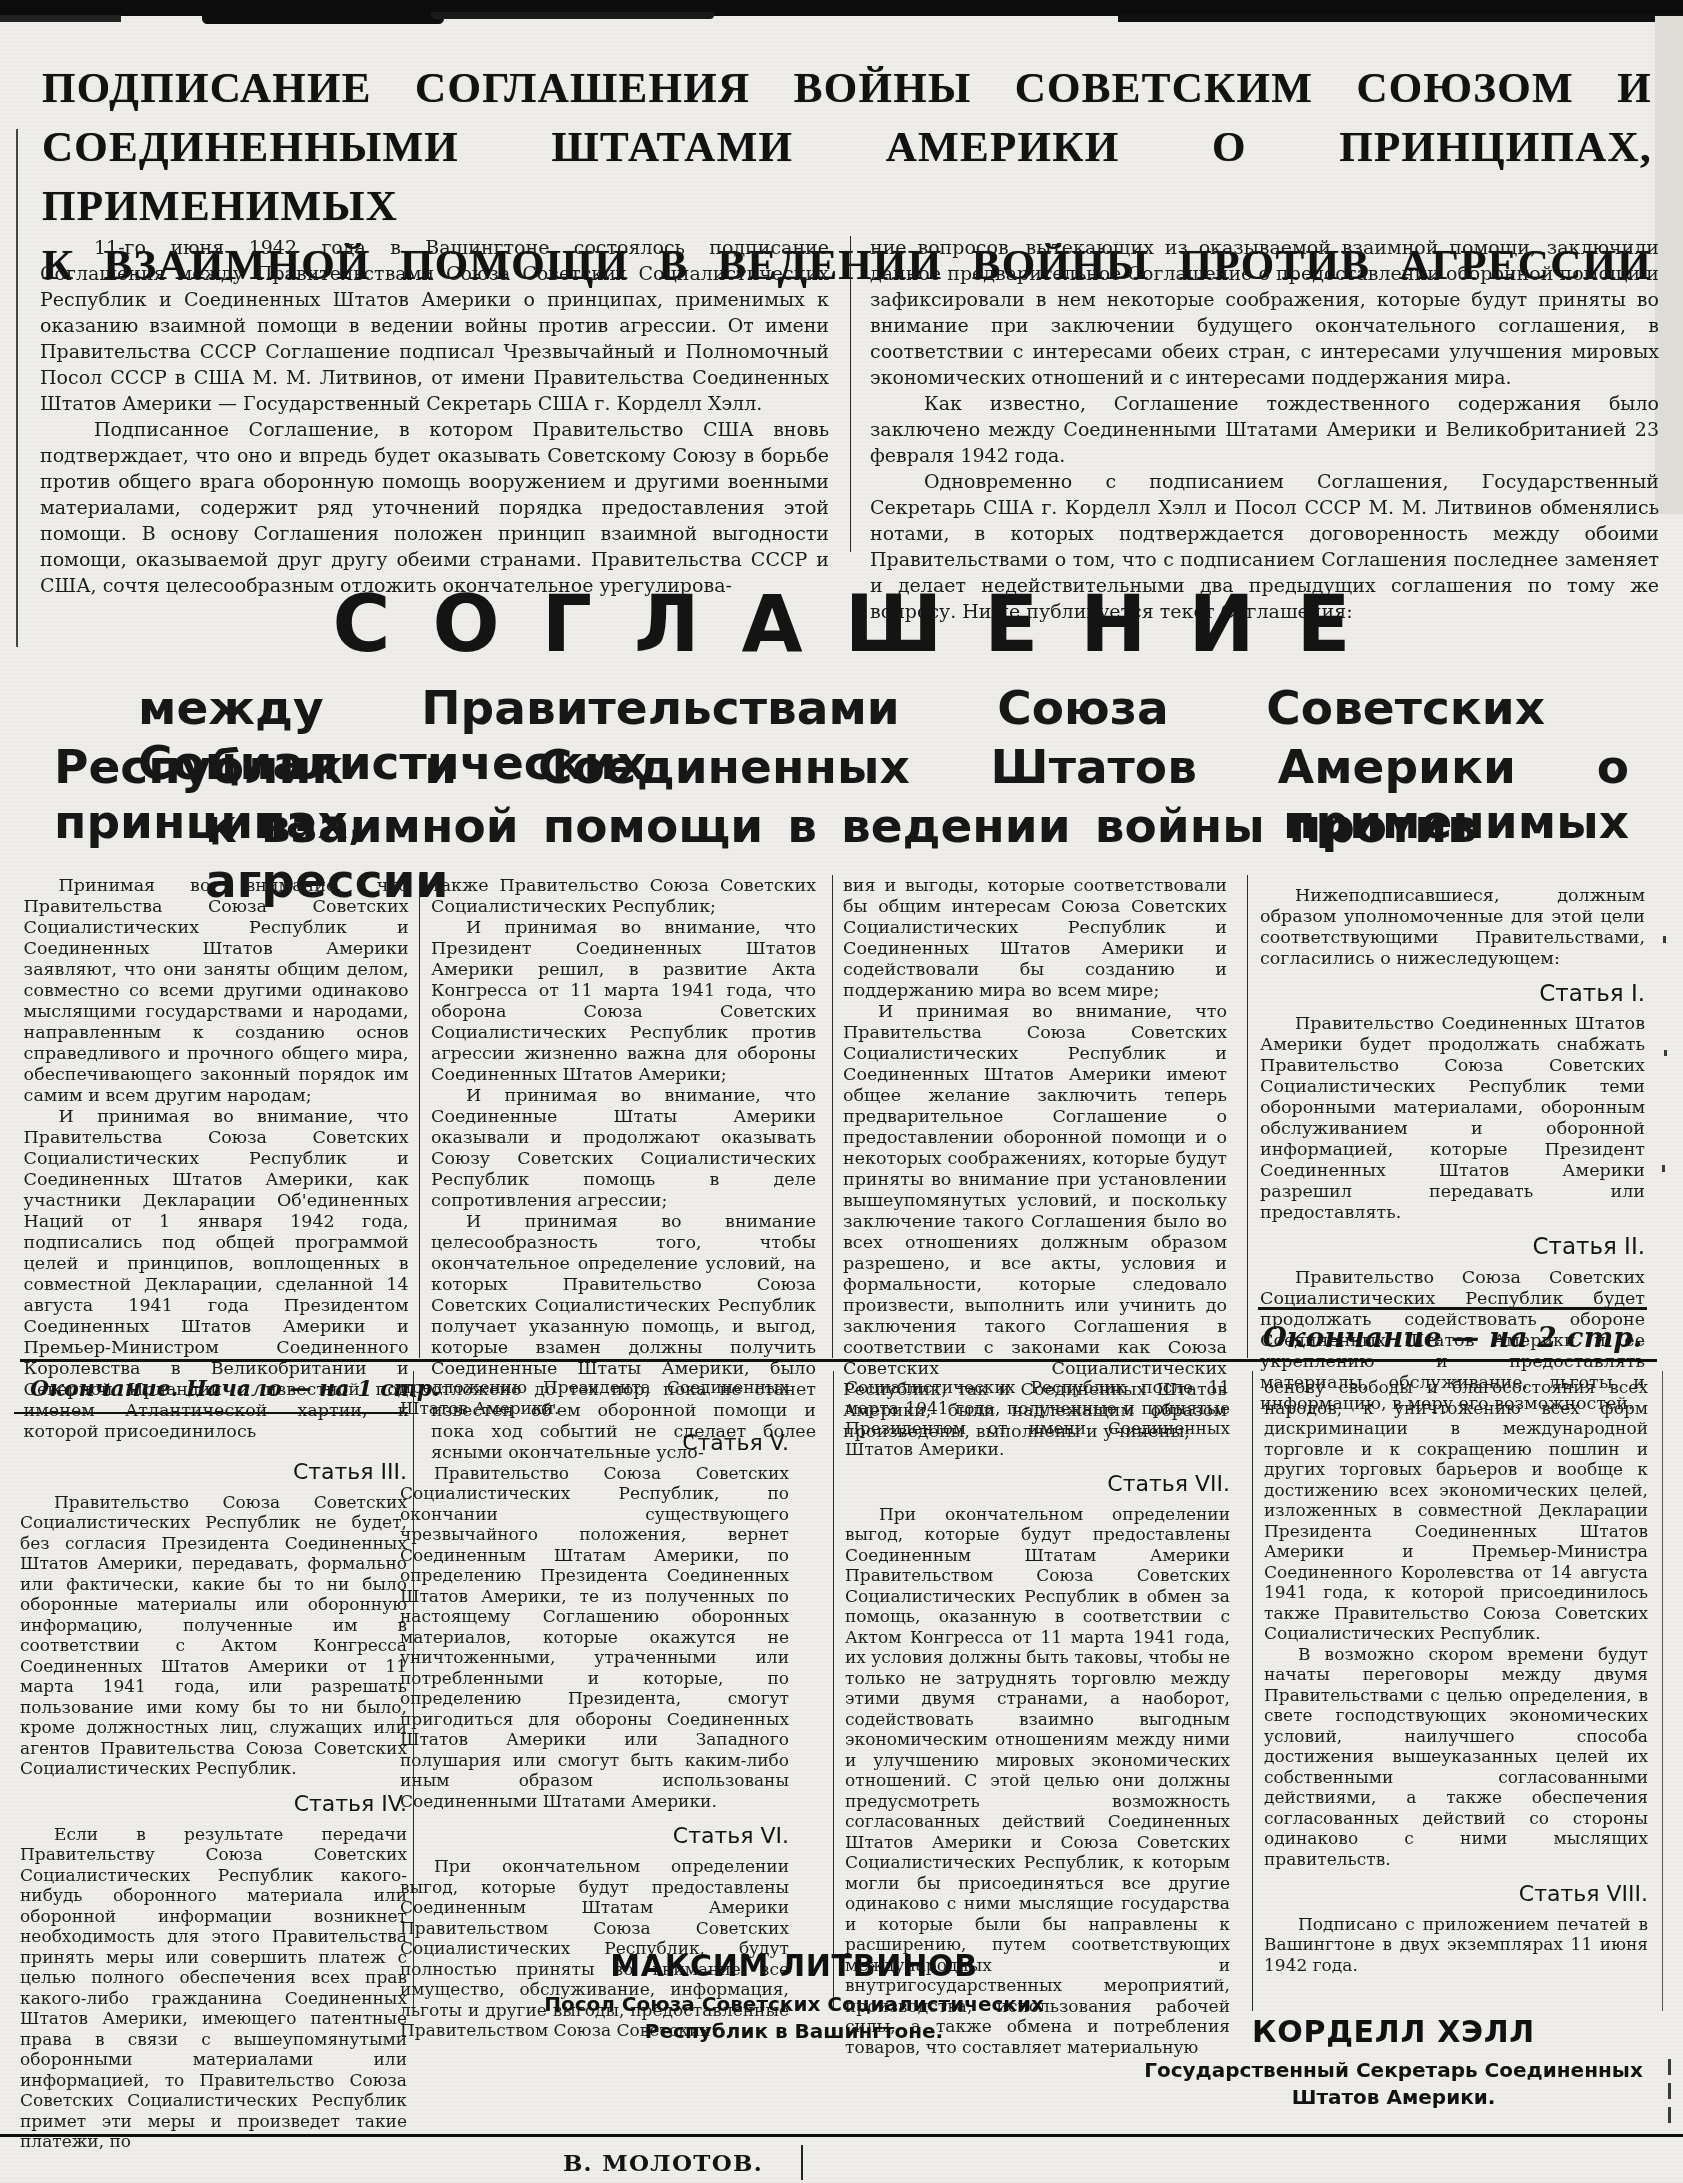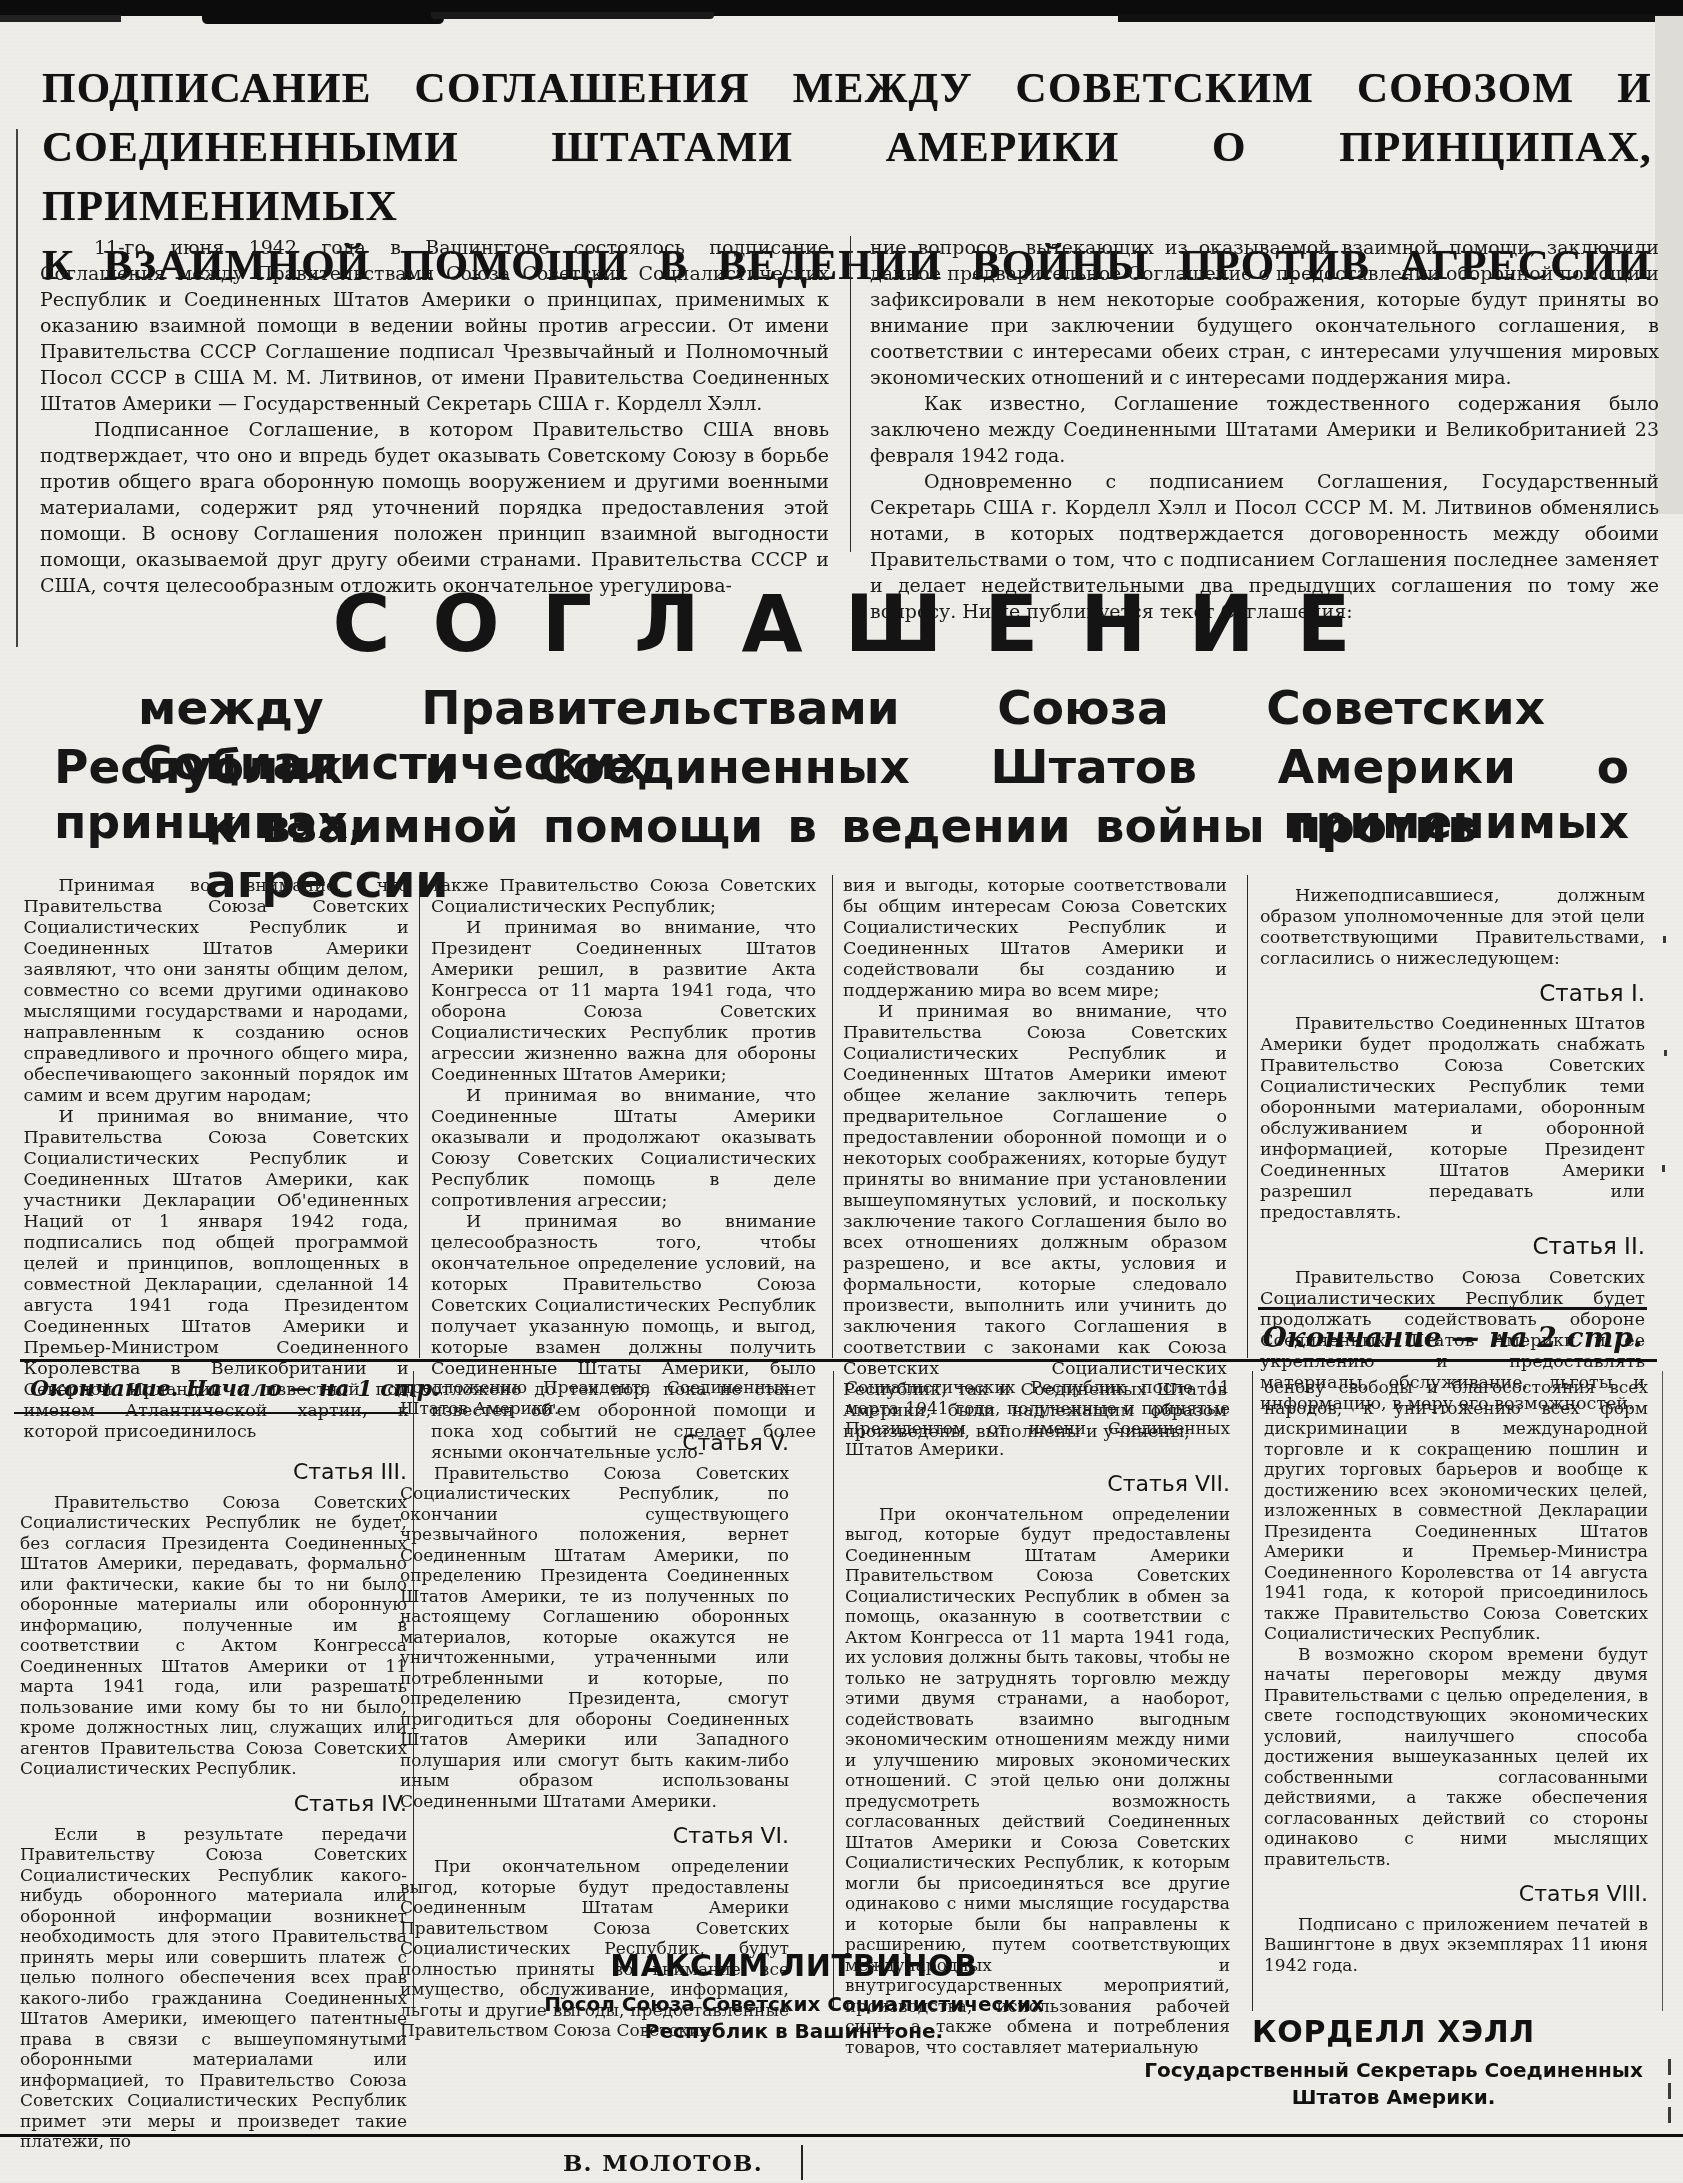--- a/index.html
+++ b/index.html
@@ -83,21 +83,21 @@
 
   <div class="topbar"></div>
   <div class="topbar2"></div>
   <div class="topbar3"></div>
   <div class="topbar4"></div>
   <div class="topbar5"></div>
   <div class="edge-band"></div>
   <div class="lmark"></div>
 
   <div class="headline">
-    <div class="hl">ПОДПИСАНИЕ СОГЛАШЕНИЯ МЕЖДУ СОВЕТСКИМ СОЮЗОМ И</div>
+    <div class="hl">ПОДПИСАНИЕ СОГЛАШЕНИЯ ВОЙНЫ СОВЕТСКИМ СОЮЗОМ И</div>
     <div class="hl">СОЕДИНЕННЫМИ ШТАТАМИ АМЕРИКИ О ПРИНЦИПАХ, ПРИМЕНИМЫХ</div>
     <div class="hl">К ВЗАИМНОЙ ПОМОЩИ В ВЕДЕНИИ ВОЙНЫ ПРОТИВ АГРЕССИИ</div>
   </div>
 
   <div id="intro-left" class="intro-col">
       <p class="para">11-го июня 1942 года в Вашингтоне состоялось подписание Соглашения между Правительствами Союза Советских Социалистических Республик и Соединенных Штатов Америки о принципах, применимых к оказанию взаимной помощи в ведении войны против агрессии. От имени Правительства СССР Соглашение подписал Чрезвычайный и Полномочный Посол СССР в США М. М. Литвинов, от имени Правительства Соединенных Штатов Америки — Государственный Секретарь США г. Корделл Хэлл.</p>
       <p class="para">Подписанное Соглашение, в котором Правительство США вновь подтверждает, что оно и впредь будет оказывать Советскому Союзу в борьбе против общего врага оборонную помощь вооружением и другими военными материалами, содержит ряд уточнений порядка предоставления этой помощи. В основу Соглашения положен принцип взаимной выгодности помощи, оказываемой друг другу обеими странами. Правительства СССР и США, сочтя целесообразным отложить окончательное урегулирова-</p>
     </div>
   <div id="intro-right" class="intro-col">
       <p class="para cont">ние вопросов, вытекающих из оказываемой взаимной помощи, заключили данное предварительное Соглашение о предоставлении оборонной помощи и зафиксировали в нем некоторые соображения, которые будут приняты во внимание при заключении будущего окончательного соглашения, в соответствии с интересами обеих стран, с интересами улучшения мировых экономических отношений и с интересами поддержания мира.</p>

